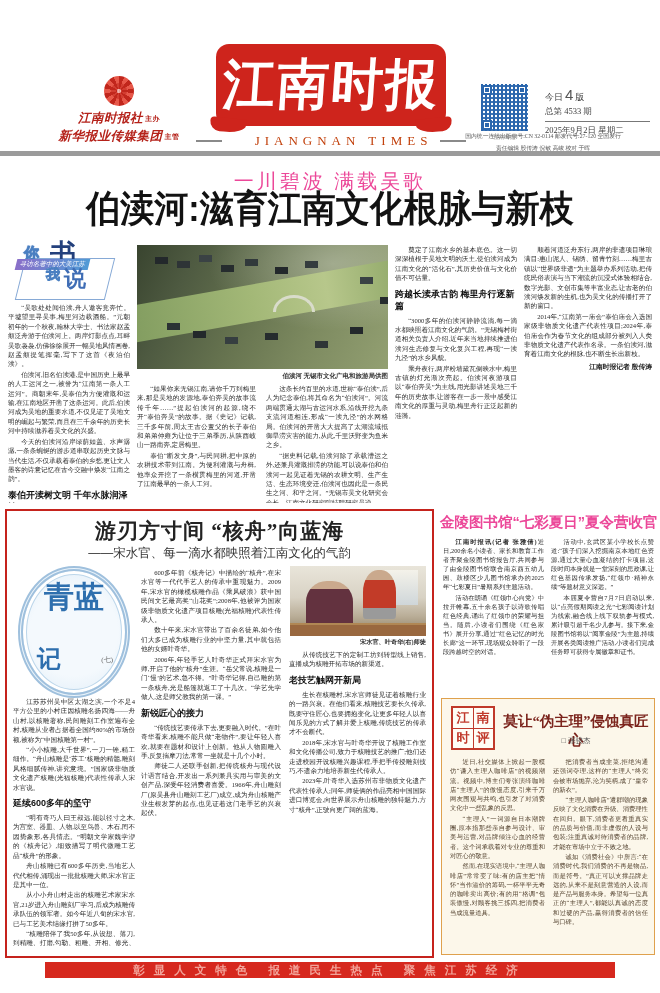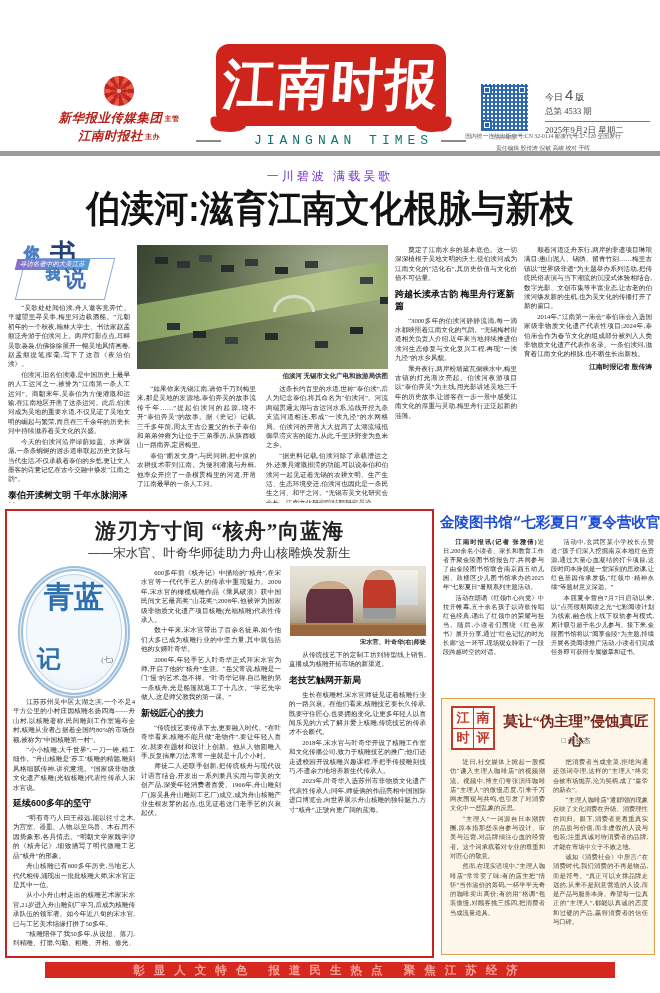--- a/index.html
+++ b/index.html
@@ -19,21 +19,21 @@
 
   .brand-box{left:216px;top:44px;width:230px;height:82px;background:#ce241c;border-radius:13px;
     display:flex;align-items:center;justify-content:center;}
   .brand-box::before,.brand-box::after{content:"";position:absolute;bottom:-6px;width:36px;height:14px;background:#ce241c;}
   .brand-box::before{left:-6px;border-radius:4px 0 60% 10px;transform:rotate(6deg);}
   .brand-box::after{right:-6px;border-radius:0 4px 10px 60%;transform:rotate(-6deg);}
   .brand-chars{color:#fff;font-size:52px;font-weight:bold;letter-spacing:2px;
     transform:skewX(-4deg) scaleY(1.05);font-family:"Liberation Serif",serif;}
   .latin-row{left:196px;top:133px;width:270px;display:flex;align-items:center;gap:8px;}
   .latin-row .rule-s{flex:1;height:2px;background:#8a8a8a;}
-  .latin-text{font-size:13px;letter-spacing:5px;color:#0f766e;font-family:Liberation Mono, monospace;margin-left:25px;}
+  .latin-text{font-size:13px;letter-spacing:5px;color:#c2410c;font-family:Liberation Serif, serif;margin-left:25px;}
 
   .qr{left:481px;top:84px;width:47px;height:47px;background:
       repeating-linear-gradient(0deg,rgba(42,102,173,.9) 0 2px,transparent 2px 4px),
       repeating-linear-gradient(90deg,#2a66ad 0 2px,#fff 2px 4px);outline:2px solid #fff;}
   .qr i{position:absolute;width:10px;height:10px;border:2px solid #2a66ad;background:#fff;box-sizing:border-box;}
   .qr i::after{content:"";position:absolute;inset:1px;background:#2a66ad;}
   .qr i.tl{left:1px;top:1px}.qr i.tr{right:1px;top:1px}.qr i.bl{left:1px;bottom:1px}
   .qr-caption{left:477px;top:134px;width:55px;text-align:center;font-size:5.5px;color:#9a9a9a;}
 
   .edition{left:545px;top:86px;width:105px;text-align:left;color:#3c3c3c;}
@@ -41,21 +41,21 @@
   .ed-line1 .big4{font-size:15px;font-family:"Liberation Sans",sans-serif;color:#555;padding:0 2px;}
   .ed-line2{font-size:8.5px;margin-top:2px;padding-bottom:3px;border-bottom:1px solid #777;}
   .ed-line3{font-size:8.5px;margin-top:3px;}
   .pub-lines{left:430px;top:132px;width:226px;text-align:center;color:#555;}
   .pub{font-size:5.8px;white-space:nowrap;}
   .staff{font-size:5.8px;margin-top:3px;}
 
   .rule-thick{left:0;top:151px;width:660px;height:5px;background:#9b9b9b;}
 
   
-  .kicker{left:0;top:168px;width:660px;text-align:center;font-size:12px;letter-spacing:3px;color:#6d28d9;
+  .kicker{left:0;top:168px;width:660px;text-align:center;font-size:20px;letter-spacing:3px;color:#ec4899;
     font-family:"Liberation Sans",sans-serif;}
   .headline{left:0;top:186px;width:660px;text-align:center;font-size:34px;font-weight:900;color:#121212;
     font-family:"Liberation Sans","DejaVu Sans",sans-serif;transform:scaleY(1.08);letter-spacing:0px;}
 
   .para{font-size:6.6px;line-height:9.4px;text-align:justify;text-indent:2em;margin:0 0 1px;color:#2c2c2c;}
   .subhead{font-weight:bold;font-size:9px;line-height:12px;margin:5px 0 4px;color:#111;
     font-family:Liberation Sans, sans-serif;text-indent:0;}
   .colbox{overflow:hidden;}
 
   .badge{left:16px;top:242px;width:100px;height:58px;}
@@ -110,22 +110,22 @@
   .photo-craft .win{position:absolute;right:6%;top:6%;width:26%;height:50%;background:linear-gradient(180deg,#f4f2ea,#cfd6d9);}
   .photo-craft .fig-stand{position:absolute;right:22%;top:6%;width:24%;height:70%;border-radius:45% 45% 8% 8%;
     background:linear-gradient(180deg,#caa98d 0 20%,#c23b28 20% 78%,#9a9a9a 78%);}
   .photo-craft .fig-sit{position:absolute;left:12%;top:22%;width:34%;height:66%;border-radius:45% 45% 10% 10%;
     background:linear-gradient(180deg,#caa98d 0 18%,#63323f 18%);}
   .photo-craft .table{position:absolute;left:0;bottom:0;width:100%;height:16%;background:#99683f;
     box-shadow:0 -2px 0 #b08754;}
   .kz-photo-caption{left:290px;top:638px;width:136px;text-align:right;font-size:6.2px;color:#333;font-weight:bold;}
 
   
-  .lib-title{left:440px;top:513px;width:216px;text-align:center;font-size:14.5px;font-weight:bold;color:#1d4ed8;
-    font-family:Liberation Mono, monospace;white-space:nowrap;}
+  .lib-title{left:440px;top:513px;width:216px;text-align:center;font-size:14.5px;font-weight:bold;color:#ec4899;
+    font-family:Liberation Sans, sans-serif;white-space:nowrap;}
   .lib-col1{left:443px;top:537px;width:101px;height:156px;}
   .lib-col2{left:551px;top:537px;width:103px;height:156px;}
   .lib-col1 .para,.lib-col2 .para{font-size:6.3px;line-height:9.1px;}
   .lead-label{font-weight:bold;}
 
   
   .ed-box{left:441px;top:698px;width:214px;height:257px;box-sizing:border-box;border:1.5px solid #dfa14d;
     background:#fcf7ea;}
   .ed-logo{left:451px;top:706px;width:44px;height:44px;box-sizing:border-box;border:2px solid #c0392b;background:#fffdf6;
     display:grid;grid-template-columns:1fr 1fr;grid-template-rows:1fr 1fr;
@@ -146,22 +146,22 @@
   .footer-bar span{color:#f2a49a;font-size:11.5px;font-weight:bold;letter-spacing:9px;
     font-family:"Liberation Sans",sans-serif;white-space:nowrap;}
 </style>
 </head>
 <body>
 
 <div class="page">
 
   <div class="abs org-block">
     <div class="org-logo"></div>
+    <div class="org-line"><span>江南时报社</span><span class="org-role">主办</span></div>
     <div class="org-line"><span>新华报业传媒集团</span><span class="org-role">主管</span></div>
-    <div class="org-line"><span>江南时报社</span><span class="org-role">主办</span></div>
   </div>
 
   <div class="abs brand-box">
     <span class="brand-chars">江南时报</span>
   </div>
   <div class="abs latin-row">
     <i class="rule-s"></i>
     <span class="latin-text">JIANGNAN TIMES</span>
     <i class="rule-s"></i>
   </div>
@@ -238,21 +238,21 @@
   <div class="abs colbox lead-col5">
     <div>
         <p class="para">顺着河道泛舟东行,两岸的非遗项目琳琅满目:惠山泥人、锡绣、留青竹刻……梅里古镇以“世界级非遗”为主题举办系列活动,把传统民俗表演与当下潮流的沉浸式体验相结合,数字光影、文创市集等丰富业态,让古老的伯渎河焕发新的生机,也为吴文化的传播打开了新的窗口。</p>
         <p class="para">2014年,“江南第一庙会”泰伯庙会入选国家级非物质文化遗产代表性项目;2024年,泰伯庙会作为春节文化的组成部分被列入人类非物质文化遗产代表作名录。一条伯渎河,滋育着江南文化的根脉,也不断生长出新枝。</p>
       </div>
     <div class="byline">江南时报记者 殷传涛</div>
   </div>
 
   <div class="abs kz-box"></div>
   <div class="abs kz-title">游刃方寸间 “核舟”向蓝海</div>
-  <div class="abs kz-sub">——宋水官、叶奇华师徒助力舟山核雕焕发新生</div>
+  <div class="abs kz-sub">——宋水官、每一滴水都映照着江南文化的气韵</div>
 
   <div class="abs kz-seal">
     <div class="sm">青蓝</div>
     <div class="sb">记</div>
     <div class="si">(七)</div>
   </div>
 
   <div class="abs photo-craft">
     <div class="win"></div>
     <div class="fig-stand"></div>

